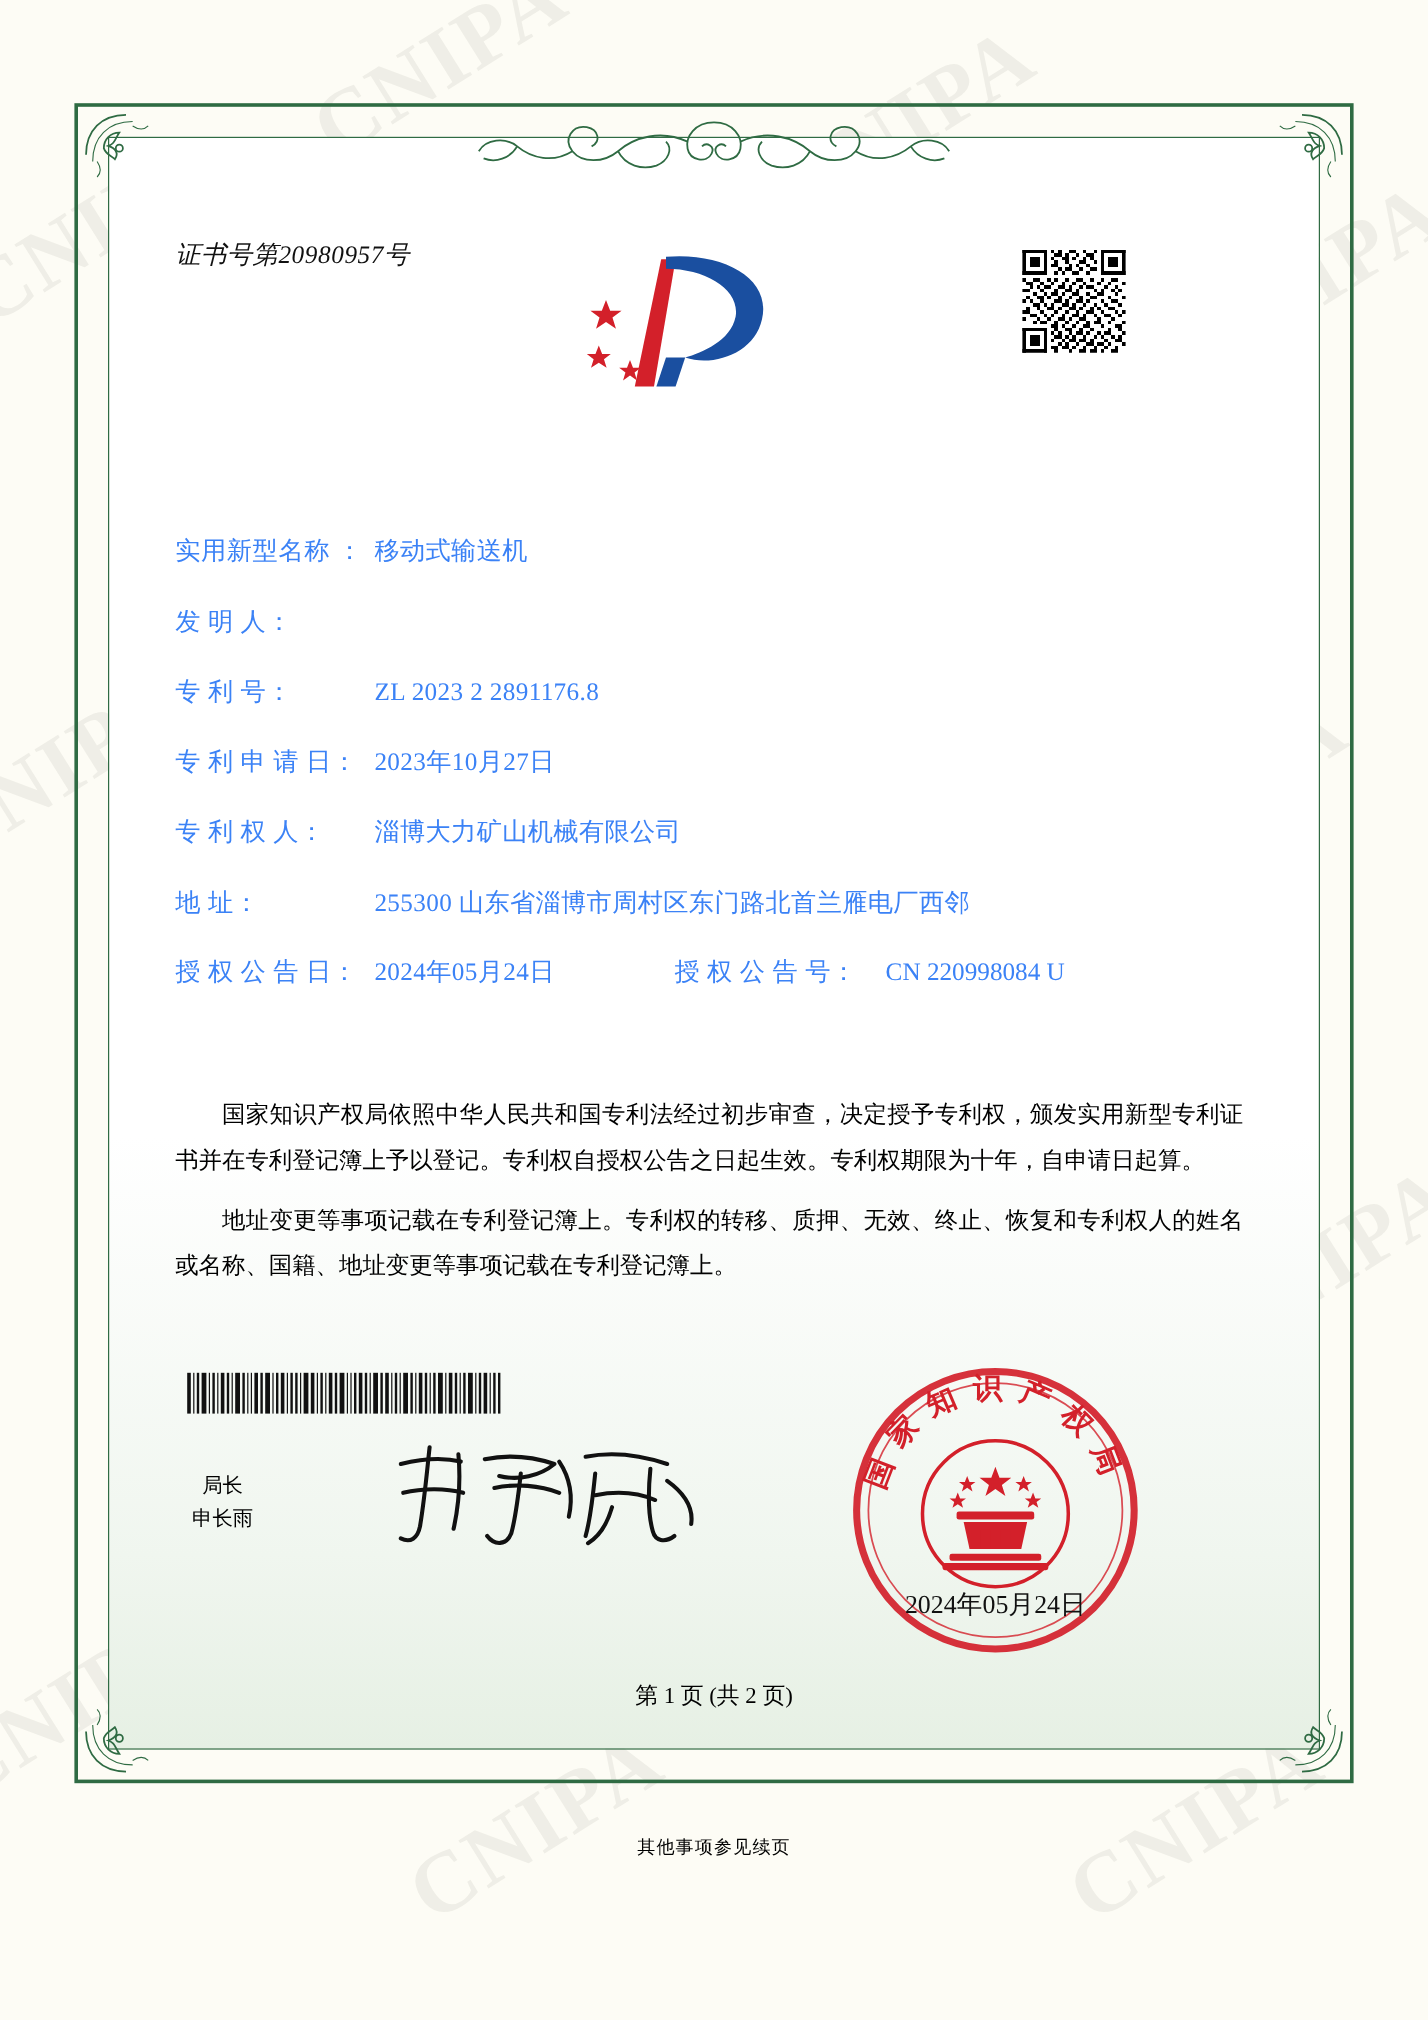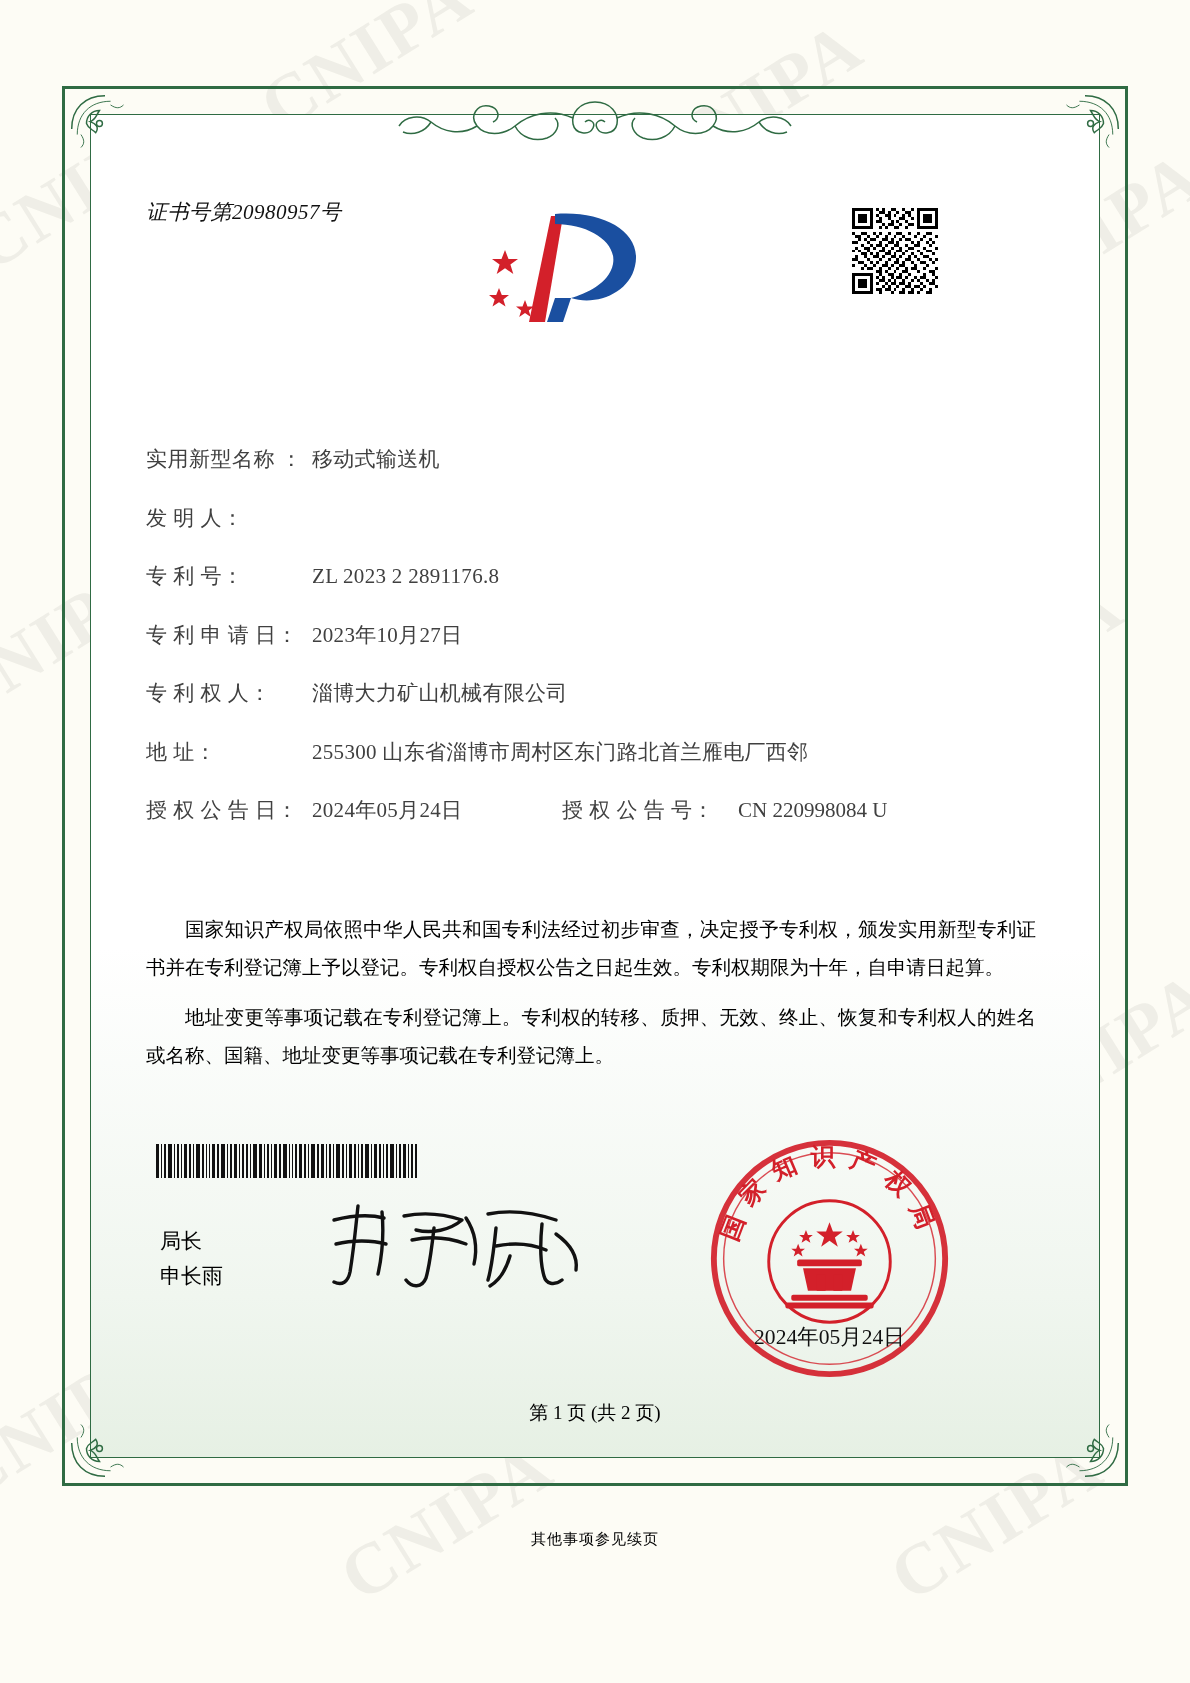--- a/index.html
+++ b/index.html
@@ -143,21 +143,21 @@
     position: absolute;
     left: 56px;
     top: 330px;
     width: 900px;
   }
   .field-row {
     display: flex;
     align-items: center;
     margin-bottom: 27px;
     font-size: 21px;
-    color: #404040;
+    color: #3b82f6;
     line-height: 1.5;
   }
   .field-label {
     width: 166px;
     flex: none;
     letter-spacing: 0.5px;
     white-space: nowrap;
   }
   .field-value {
     flex: 1;
@@ -208,23 +208,24 @@
     background: #111;
     height: 100%;
     margin-right: 2px;
   }
 
   
   .sig-block {
     position: absolute;
     left: 70px;
     top: 1110px;
-    font-size: 21px;
+    font-size: 17px;
     line-height: 1.65;
     color: #000;
+    text-align: center;
   }
   .signature-script {
     position: absolute;
     left: 230px;
     top: 1080px;
     width: 280px;
     height: 100px;
   }
   .signature-script svg { width: 100%; height: 100%; display: block; }
 

